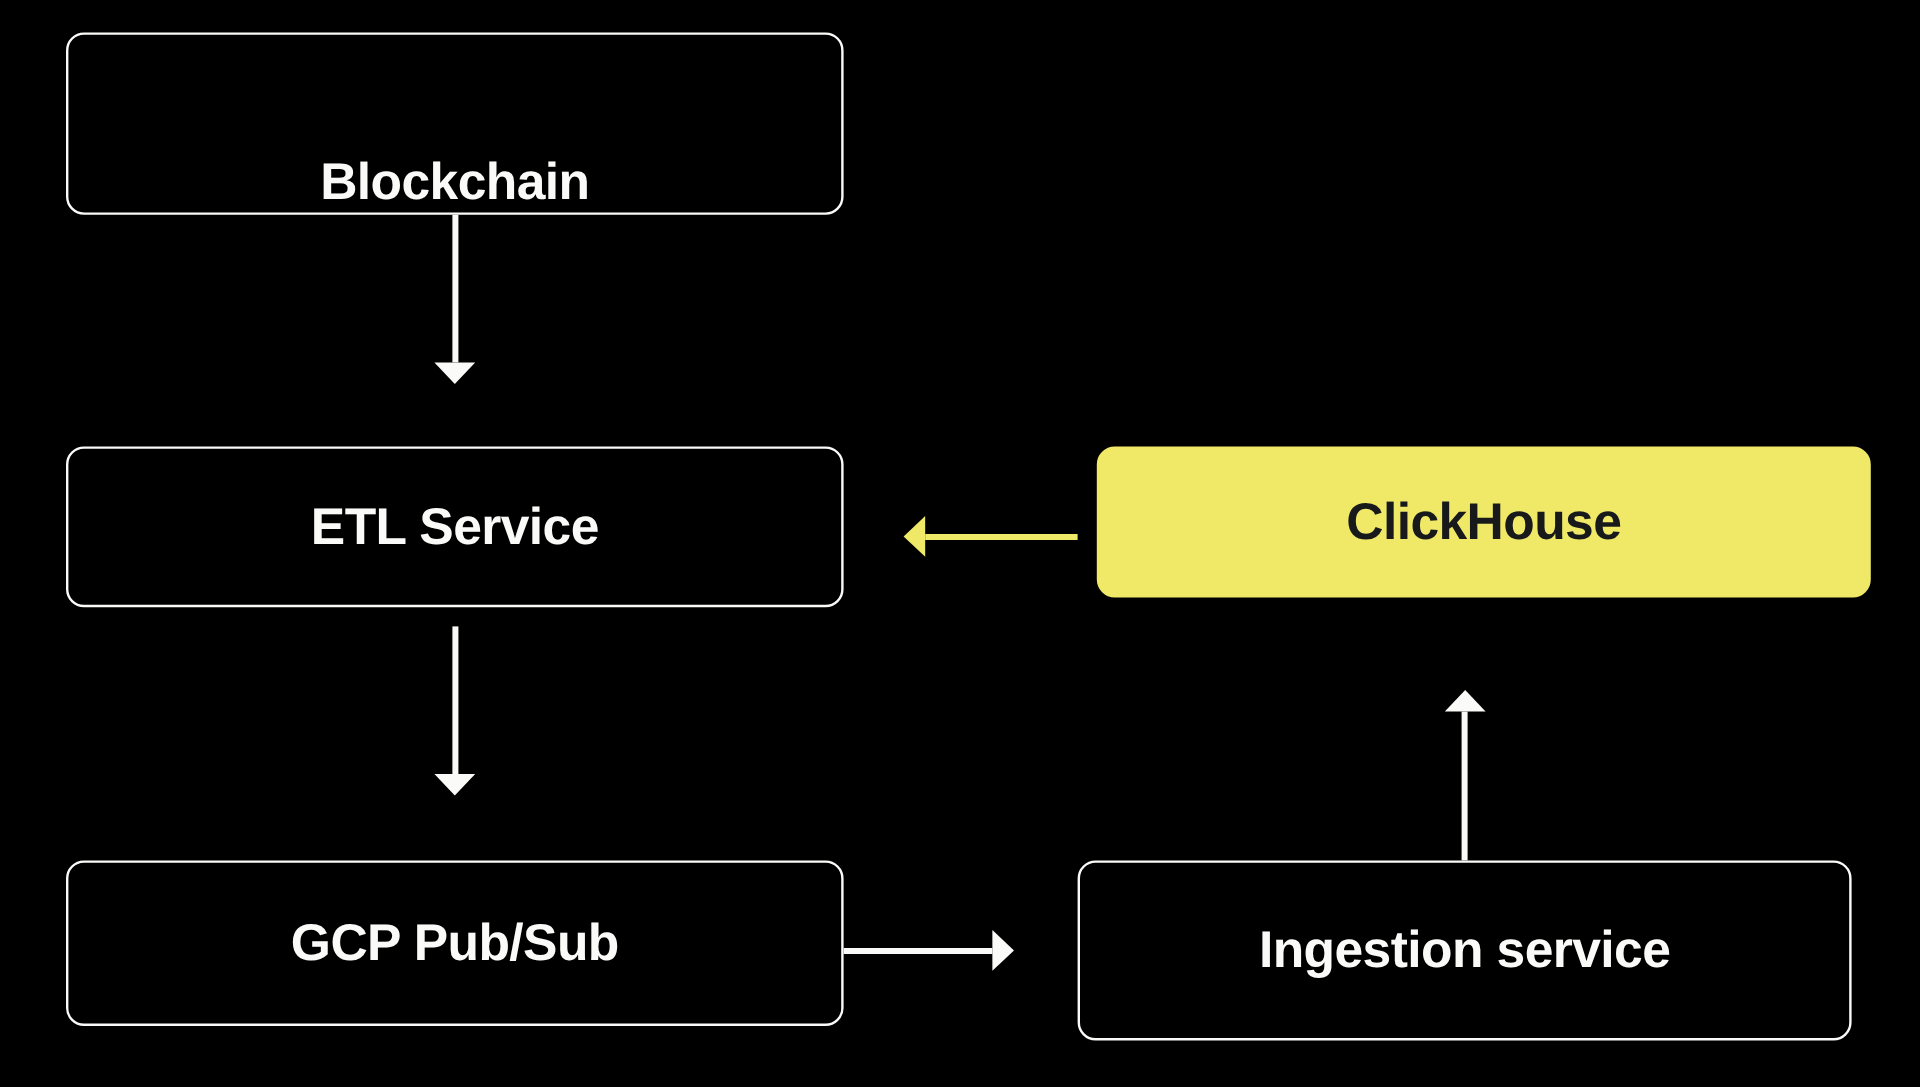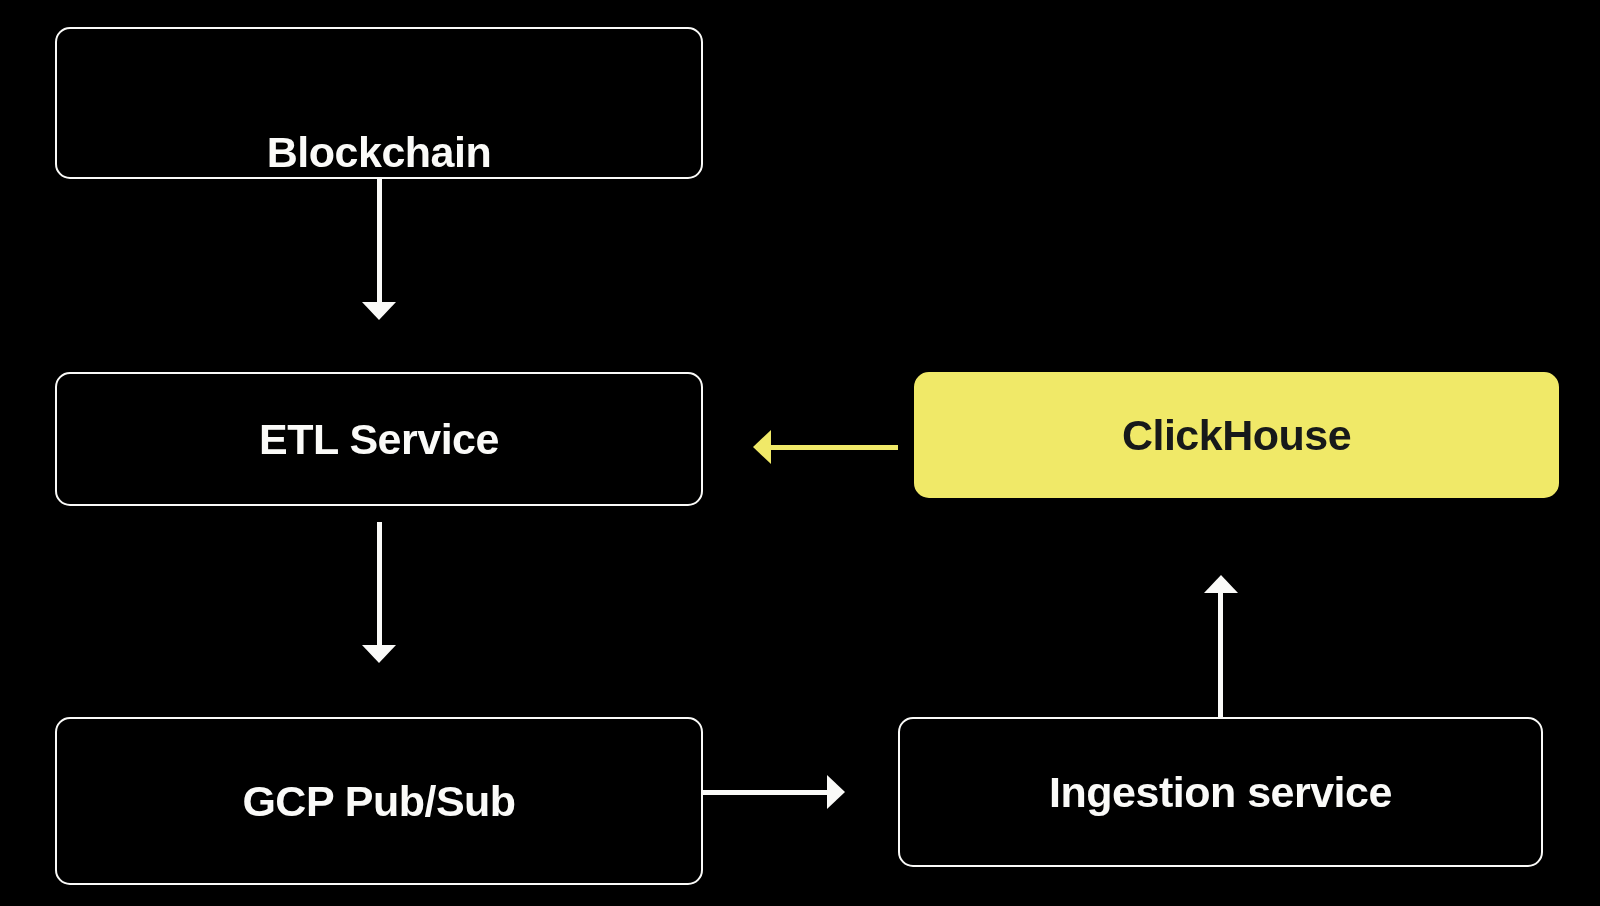--- a/index.html
+++ b/index.html
@@ -72,21 +72,21 @@
 <div class="canvas">
 
   <div class="node" style="left:55px;top:27px;width:648px;height:152px;align-items:flex-end;">
     <span>Blockchain</span>
   </div>
 
   <div class="node" style="left:55px;top:372px;width:648px;height:134px;">
     <span>ETL Service</span>
   </div>
 
-  <div class="node" style="left:55px;top:717px;width:648px;height:168px;">
+  <div class="node" style="left:55px;top:717px;width:648px;height:138px;">
     <span>GCP Pub/Sub</span>
   </div>
 
   <div class="node highlight" style="left:898px;top:372px;width:645px;height:126px;margin-left:16px;">
     <span>ClickHouse</span>
   </div>
 
   <div class="node" style="left:898px;top:717px;width:645px;height:150px;justify-content:center;">
     <span>Ingestion service</span>
   </div>

